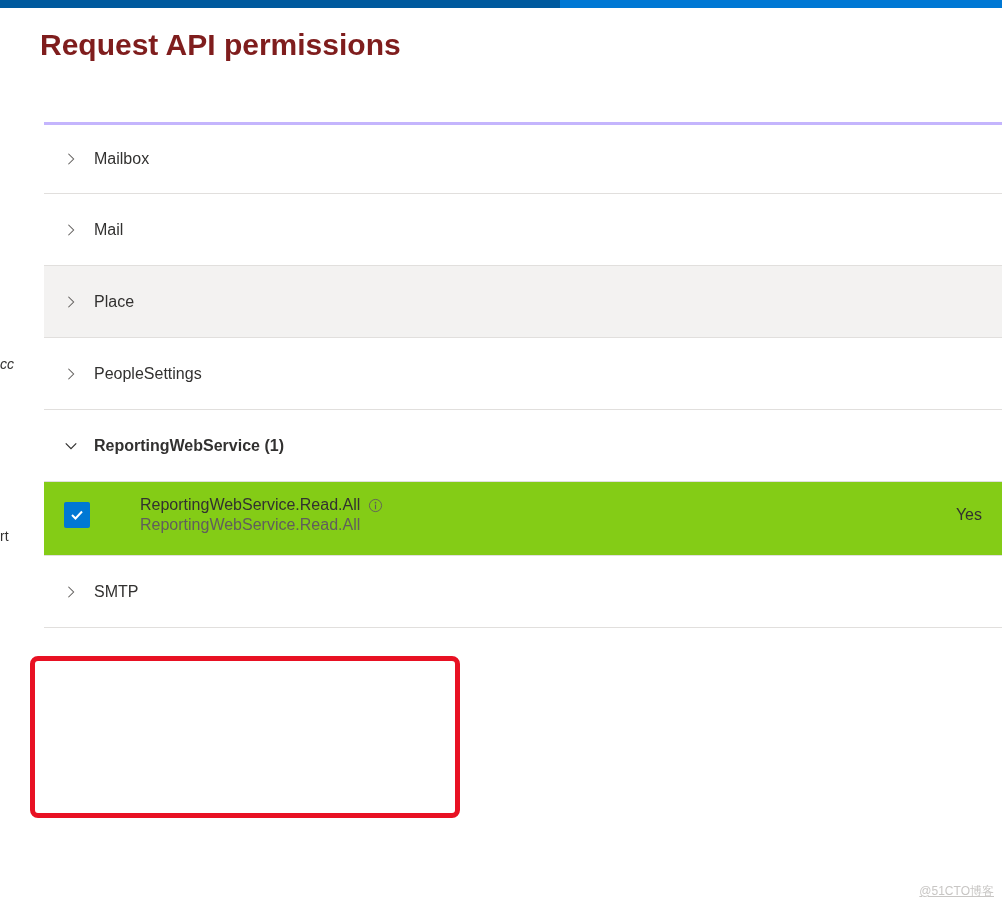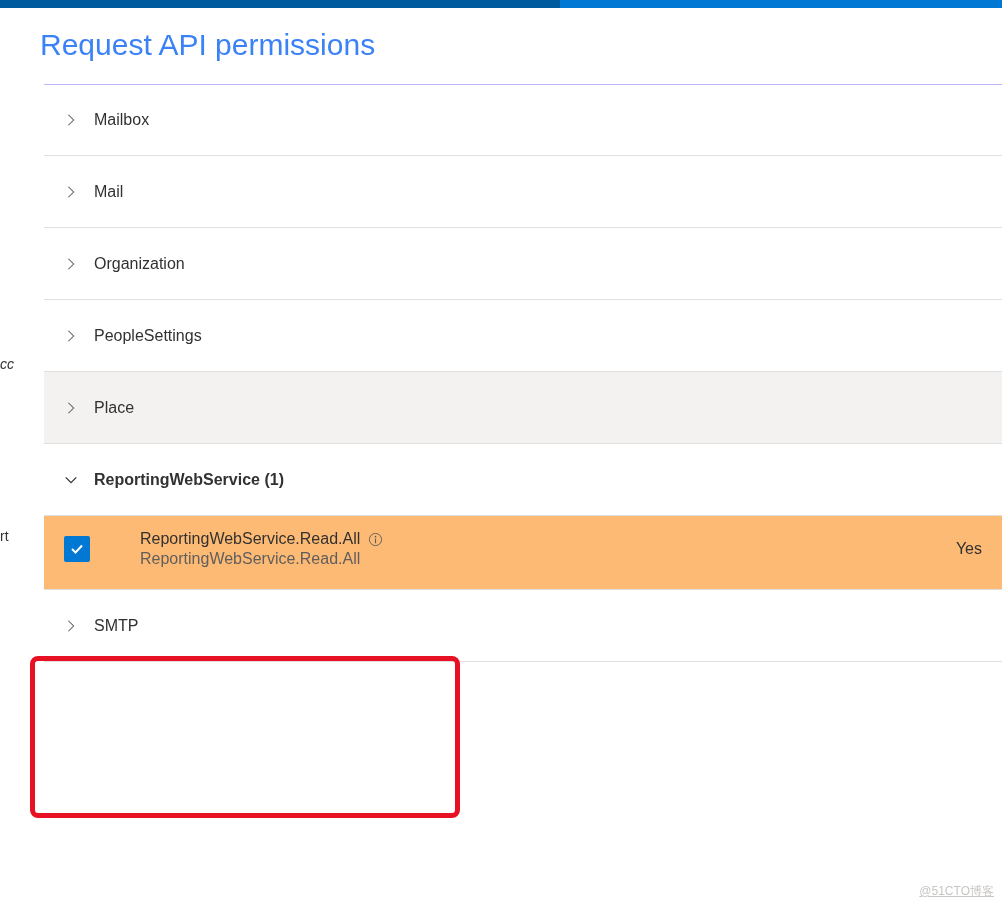--- a/index.html
+++ b/index.html
@@ -22,23 +22,23 @@
     position: absolute;
     left: 0; top: 0;
     width: 560px; height: 100%;
     background: #005a9e;
   }
   .panel {
     padding: 20px 0 0 40px;
   }
   .title {
     font-size: 30px;
-    font-weight: 400;
-    color: #3b82f6;
-    margin-bottom: 22px;
+    font-weight: 700;
+    color: #7f1d1d;
+    margin-bottom: 60px;
   }
   .sidebar-frag {
     position: absolute;
     left: 0;
     font-size: 14px;
     color: #323130;
   }
   .sidebar-frag.f1 { top: 356px; font-style: italic; }
   .sidebar-frag.f2 { top: 528px; }
   .list {
@@ -46,21 +46,21 @@
   }
   .row {
     display: flex;
     align-items: center;
     height: 72px;
     border-bottom: 1px solid #e1dfdd;
     padding-left: 20px;
     font-size: 16px;
     cursor: pointer;
   }
-  .row.first { border-top: 1px solid #c4b5fd; }
+  .row.first { border-top: 3px solid #c4b5fd; }
   .row.selected { background: #f3f2f1; }
   .row .chev {
     width: 14px; height: 14px;
     margin-right: 16px;
     flex-shrink: 0;
   }
   .row .label { color: #323130; }
   .row.expanded .label { font-weight: 700; }
   .highlight-box {
     position: absolute;
@@ -69,21 +69,21 @@
     width: 430px;
     height: 162px;
     border: 5px solid #e81123;
     border-radius: 8px;
     pointer-events: none;
     z-index: 10;
   }
   .perm-row {
     display: flex;
     align-items: center;
-    background: #fdba74;
+    background: #84cc16;
     border-bottom: 1px solid #e1dfdd;
     padding: 14px 20px 21px 16px;
     min-height: 72px;
   }
   .checkbox {
     width: 26px; height: 26px;
     background: #0078d4;
     border-radius: 2px;
     display: flex;
     align-items: center;
@@ -144,39 +144,33 @@
     </div>
 
 
     <div class="row">
       <svg class="chev" viewBox="0 0 16 16">
           <path d="M5 2 L11 8 L5 14" stroke="#605e5c" stroke-width="1.2" fill="none"></path>
         </svg>
       <span class="label">Mail</span>
     </div>
 
+
+    <div class="row selected">
+      <svg class="chev" viewBox="0 0 16 16">
+          <path d="M5 2 L11 8 L5 14" stroke="#605e5c" stroke-width="1.2" fill="none"></path>
+        </svg>
+      <span class="label">Place</span>
+    </div>
+
     <div class="row">
       <svg class="chev" viewBox="0 0 16 16">
           <path d="M5 2 L11 8 L5 14" stroke="#605e5c" stroke-width="1.2" fill="none"></path>
         </svg>
-      <span class="label">Organization</span>
-    </div>
-
-    <div class="row">
-      <svg class="chev" viewBox="0 0 16 16">
-          <path d="M5 2 L11 8 L5 14" stroke="#605e5c" stroke-width="1.2" fill="none"></path>
-        </svg>
       <span class="label">PeopleSettings</span>
-    </div>
-
-    <div class="row selected">
-      <svg class="chev" viewBox="0 0 16 16">
-          <path d="M5 2 L11 8 L5 14" stroke="#605e5c" stroke-width="1.2" fill="none"></path>
-        </svg>
-      <span class="label">Place</span>
     </div>
 
 
     <div class="row expanded">
       <svg class="chev" viewBox="0 0 16 16">
           <path d="M2 5 L8 11 L14 5" stroke="#323130" stroke-width="1.4" fill="none"></path>
         </svg>
       <span class="label">ReportingWebService (1)</span>
     </div>
 

